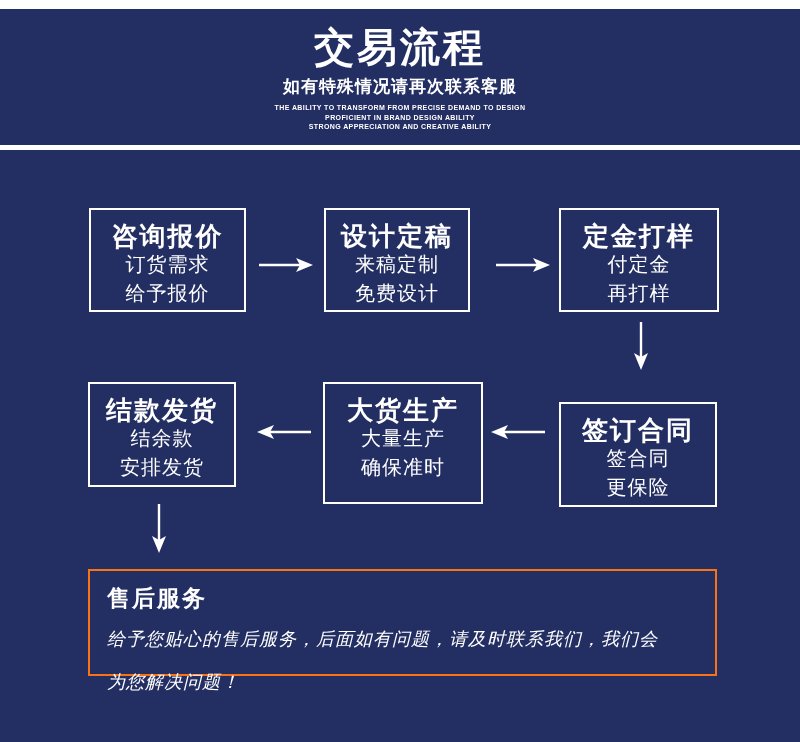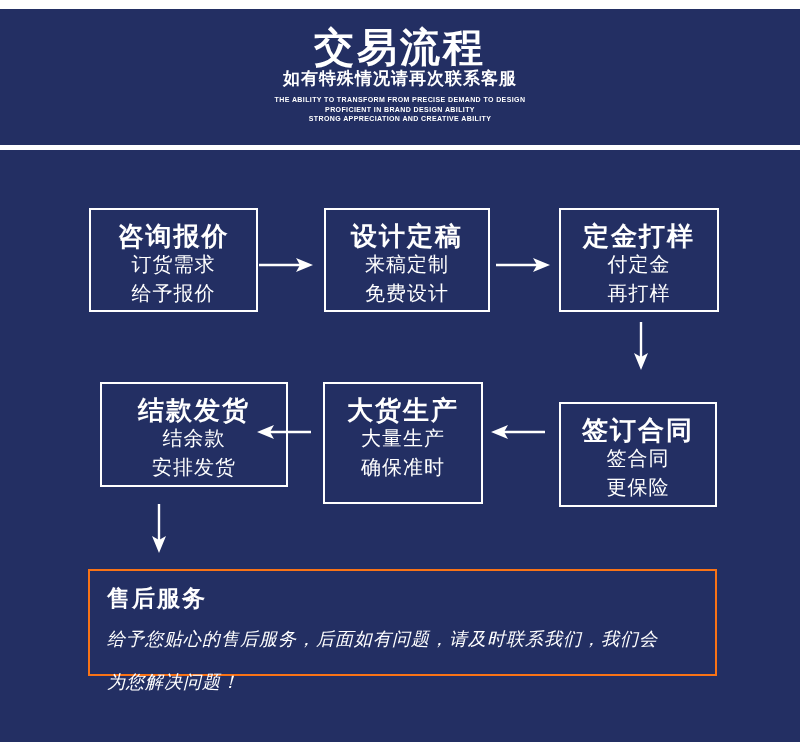--- a/index.html
+++ b/index.html
@@ -13,21 +13,21 @@
   .header-band{
     position:absolute; left:0; top:9px; width:800px; height:136px;
     background:var(--navy);
     display:flex; flex-direction:column; align-items:center;
     padding-top:17px; color:#fff; text-align:center;
   }
   .main-title{
     font-size:40px; font-weight:bold; line-height:42px; letter-spacing:3px;
   }
   .sub-title{
-    font-size:17px; font-weight:bold; letter-spacing:1px; line-height:21px;text-align:right;
+    margin-top:8px; font-size:17px; font-weight:bold; letter-spacing:1px; line-height:21px;text-align:right;
   }
   .tagline{ margin-top:6px; font-size:7px; font-weight:bold; line-height:9.5px; letter-spacing:0.4px; }
   
   .body-band{
     position:absolute; left:0; top:150px; width:800px; height:592px;
     background:var(--navy);
   }
   
   .step-box{
     position:absolute; border:2px solid #ffffff; color:#ffffff;
@@ -65,39 +65,39 @@
     <div class="sub-title">如有特殊情况请再次联系客服</div>
     <div class="tagline">
       <div>THE ABILITY TO TRANSFORM FROM PRECISE DEMAND TO DESIGN</div>
       <div>PROFICIENT IN BRAND DESIGN ABILITY</div>
       <div>STRONG APPRECIATION AND CREATIVE ABILITY</div>
     </div>
   </div>
 
   <div class="body-band"></div>
 
-  <div class="step-box" style="left:89px; top:208px; width:169px; height:104px;">
+  <div class="step-box" style="left:89px; top:208px; width:157px; height:104px;">
     <div class="step-title">咨询报价</div>
     <div class="step-line">订货需求</div>
     <div class="step-line">给予报价</div>
   </div>
 
-  <div class="step-box" style="left:324px; top:208px; width:166px; height:104px;">
+  <div class="step-box" style="left:324px; top:208px; width:146px; height:104px;">
     <div class="step-title">设计定稿</div>
     <div class="step-line">来稿定制</div>
     <div class="step-line">免费设计</div>
   </div>
 
   <div class="step-box" style="left:559px; top:208px; width:160px; height:104px;">
     <div class="step-title">定金打样</div>
     <div class="step-line">付定金</div>
     <div class="step-line">再打样</div>
   </div>
 
-  <div class="step-box" style="left:100px; top:382px; width:188px; height:105px;">
+  <div class="step-box" style="left:88px; top:382px; width:148px; height:105px;">
     <div class="step-title">结款发货</div>
     <div class="step-line">结余款</div>
     <div class="step-line">安排发货</div>
   </div>
 
   <div class="step-box" style="left:323px; top:382px; width:160px; height:122px;">
     <div class="step-title">大货生产</div>
     <div class="step-line">大量生产</div>
     <div class="step-line">确保准时</div>
   </div>

